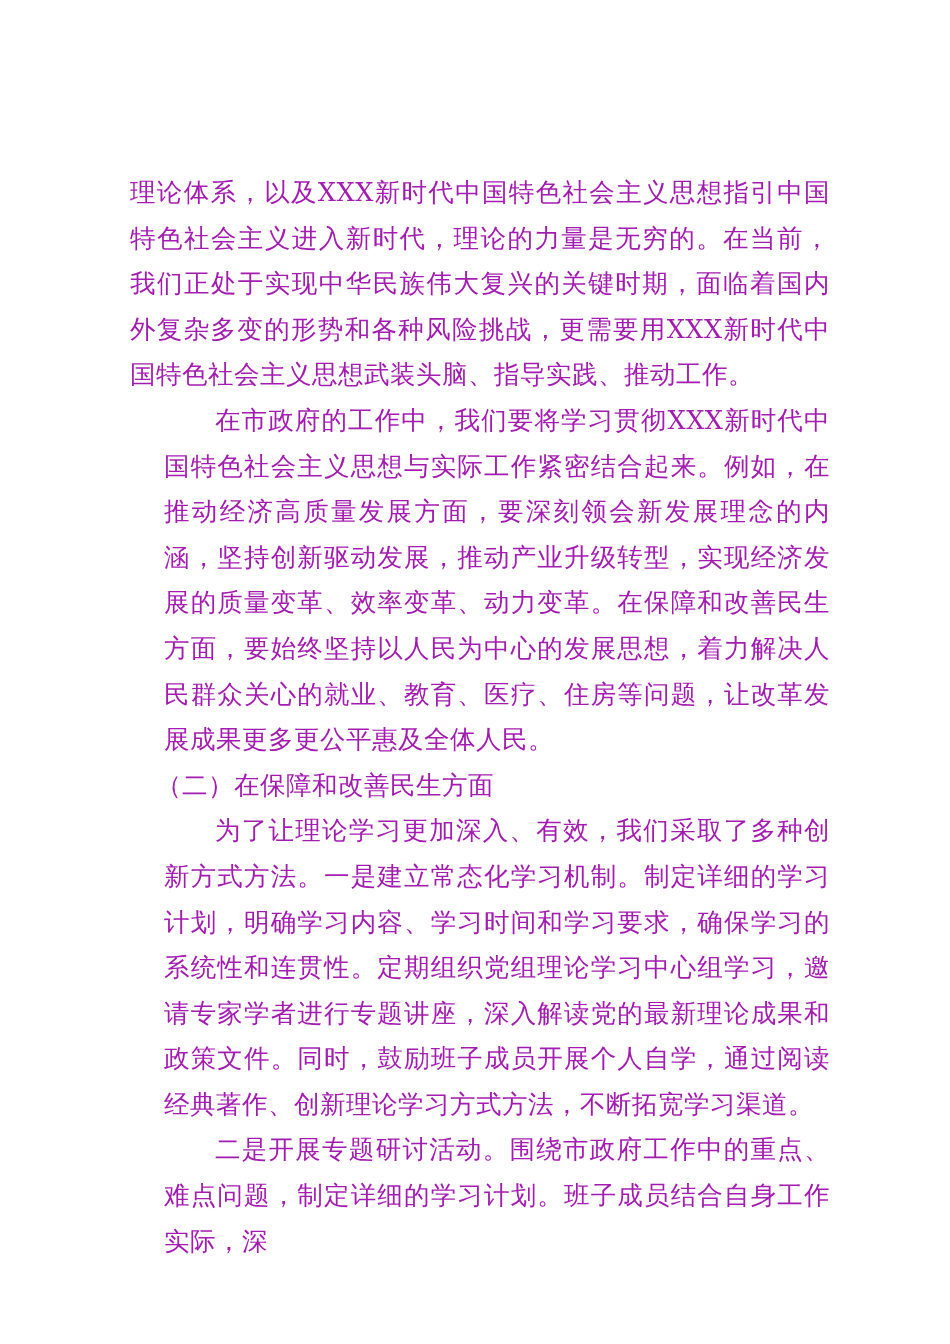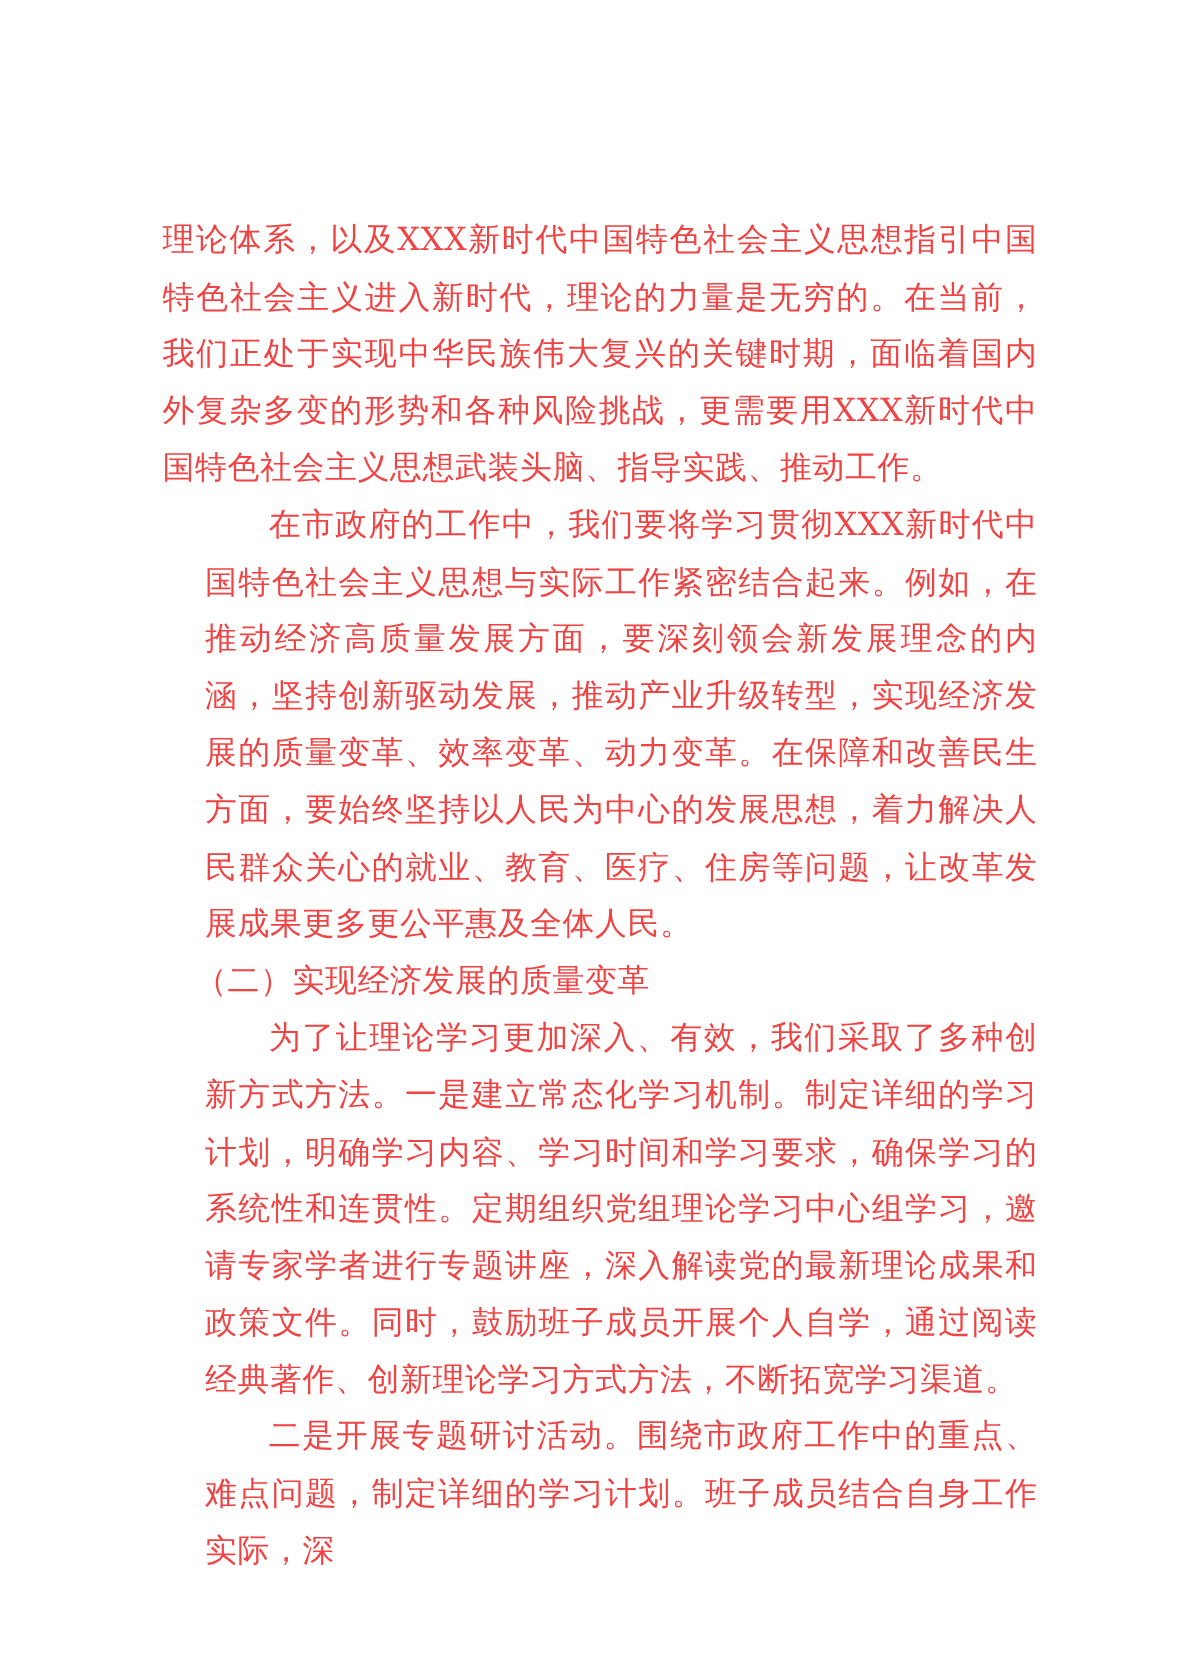--- a/index.html
+++ b/index.html
@@ -1,28 +1,28 @@
 <!DOCTYPE html>
 <html><head>
 <meta charset="utf-8">
 <style>
   html, body { margin: 0; padding: 0; background: #ffffff; }
   body { width: 950px; height: 1344px; position: relative; overflow: hidden; }
   .page {
     position: absolute; left: 130px; top: 170px; width: 700px;
     font-family: "DejaVu Serif", "Liberation Serif", serif;
-    font-size: 25.5px; line-height: 45.6px; color: #ef4444;
+    font-size: 25.5px; line-height: 45.6px; color: #a21caf;
     letter-spacing: 0.5px;
   }
   .para { margin: 0; text-align: justify; text-align-last: left; }
   .indent { text-indent: 2em; margin-left: 34px; }
   .heading { margin: 0; padding-left: 26px; }
 </style>
 </head>
 <body>
 
 <div class="page">
   <p class="para">理论体系，以及XXX新时代中国特色社会主义思想指引中国特色社会主义进入新时代，理论的力量是无穷的。在当前，我们正处于实现中华民族伟大复兴的关键时期，面临着国内外复杂多变的形势和各种风险挑战，更需要用XXX新时代中国特色社会主义思想武装头脑、指导实践、推动工作。</p>
   <p class="para indent">在市政府的工作中，我们要将学习贯彻XXX新时代中国特色社会主义思想与实际工作紧密结合起来。例如，在推动经济高质量发展方面，要深刻领会新发展理念的内涵，坚持创新驱动发展，推动产业升级转型，实现经济发展的质量变革、效率变革、动力变革。在保障和改善民生方面，要始终坚持以人民为中心的发展思想，着力解决人民群众关心的就业、教育、医疗、住房等问题，让改革发展成果更多更公平惠及全体人民。</p>
-  <p class="heading">（二）实现经济发展的质量变革</p>
+  <p class="heading">（二）在保障和改善民生方面</p>
   <p class="para indent">为了让理论学习更加深入、有效，我们采取了多种创新方式方法。一是建立常态化学习机制。制定详细的学习计划，明确学习内容、学习时间和学习要求，确保学习的系统性和连贯性。定期组织党组理论学习中心组学习，邀请专家学者进行专题讲座，深入解读党的最新理论成果和政策文件。同时，鼓励班子成员开展个人自学，通过阅读经典著作、创新理论学习方式方法，不断拓宽学习渠道。</p>
   <p class="para indent">二是开展专题研讨活动。围绕市政府工作中的重点、难点问题，制定详细的学习计划。班子成员结合自身工作实际，深</p>
 </div>
 
 </body></html>

